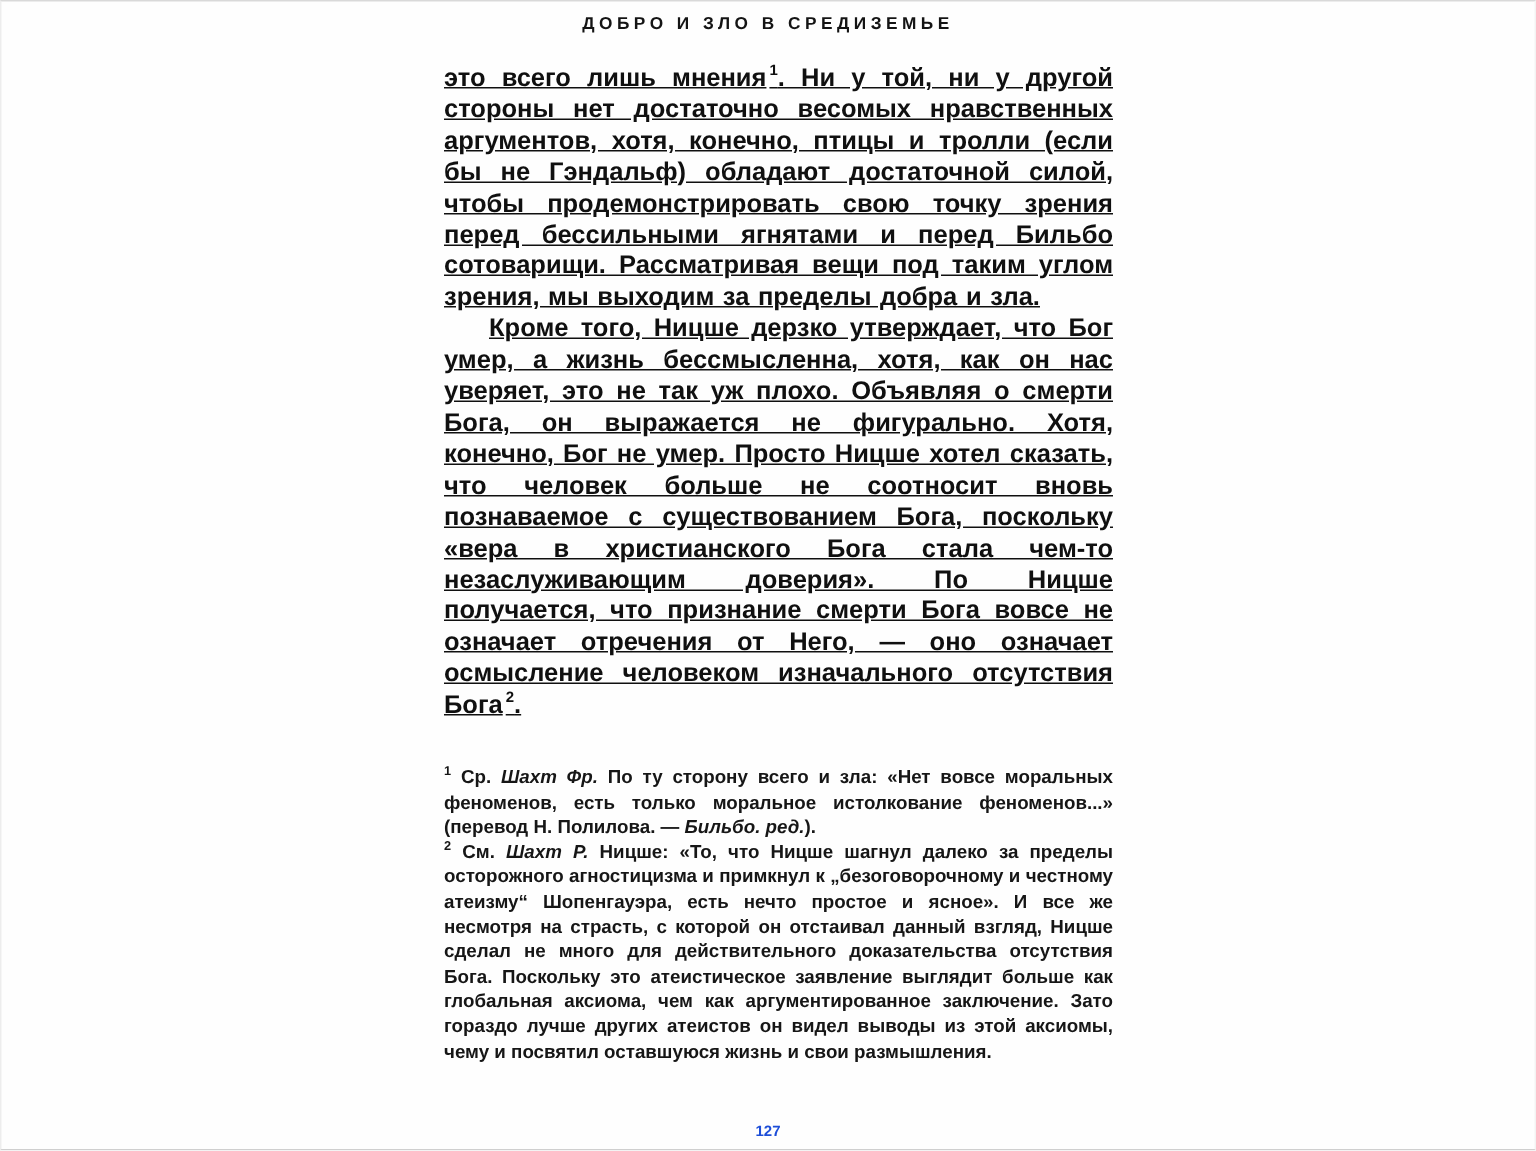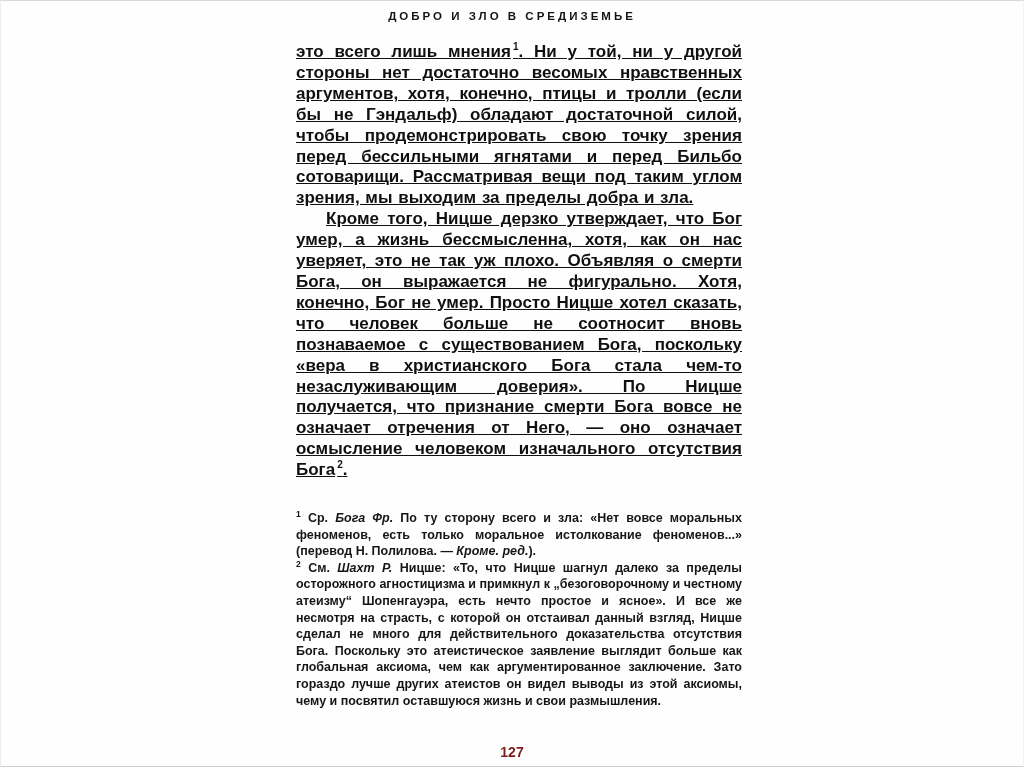--- a/index.html
+++ b/index.html
@@ -76,42 +76,42 @@
     line-height: 0;
     vertical-align: super;
   }
   .fn i { font-style: italic; }
   .page-number {
     position: absolute;
     bottom: 6px;
     left: 0;
     width: 100%;
     text-align: center;
-    font-size: 14px;
+    font-size: 10px;
     font-weight: 700;
-    color: #7f1d1d;
+    color: #1d4ed8;
   }
 </style>
 </head>
 <body>
 
 <div class="page">
 
   <div class="running-head">ДОБРО И ЗЛО В СРЕДИЗЕМЬЕ</div>
 
   <div class="text-col">
 
     <p class="body-p no-indent"><span>это всего лишь мнения</span><sup class="fnref">1</sup><span>. Ни у той, ни у другой стороны нет достаточно весомых нравственных аргументов, хотя, конечно, птицы и тролли (если бы не Гэндальф) обладают достаточной силой, чтобы продемонстрировать свою точку зрения перед бессильными ягнятами и перед Бильбо сотоварищи. Рассматривая вещи под таким углом зрения, мы выходим за пределы добра и зла.</span></p>
 
     <p class="body-p"><span>Кроме того, Ницше дерзко утверждает, что Бог умер, а жизнь бессмысленна, хотя, как он нас уверяет, это не так уж плохо. Объявляя о смерти Бога, он выражается не фигурально. Хотя, конечно, Бог не умер. Просто Ницше хотел сказать, что человек больше не соотносит вновь познаваемое с существованием Бога, поскольку «вера в христианского Бога стала чем-то незаслуживающим доверия». По Ницше получается, что признание смерти Бога вовсе не означает отречения от Него, — оно означает осмысление человеком изначального отсутствия Бога</span><sup class="fnref">2</sup><span>.</span></p>
 
 
     <div class="footnotes">
 
-      <p class="fn"><sup>1</sup><span> Ср. </span><i>Бога Фр.</i><span> По ту сторону всего и зла: «Нет вовсе моральных феноменов, есть только моральное истолкование феноменов...» (перевод Н. Полилова. — </span><i>Кроме. ред.</i><span>).</span></p>
+      <p class="fn"><sup>1</sup><span> Ср. </span><i>Шахт Фр.</i><span> По ту сторону всего и зла: «Нет вовсе моральных феноменов, есть только моральное истолкование феноменов...» (перевод Н. Полилова. — </span><i>Бильбо. ред.</i><span>).</span></p>
 
       <p class="fn"><sup>2</sup><span> См. </span><i>Шахт Р.</i><span> Ницше: «То, что Ницше шагнул далеко за пределы осторожного агностицизма и примкнул к „безоговорочному и честному атеизму“ Шопенгауэра, есть нечто простое и ясное». И все же несмотря на страсть, с которой он отстаивал данный взгляд, Ницше сделал не много для действительного доказательства отсутствия Бога. Поскольку это атеистическое заявление выглядит больше как глобальная аксиома, чем как аргументированное заключение. Зато гораздо лучше других атеистов он видел выводы из этой аксиомы, чему и посвятил оставшуюся жизнь и свои размышления.</span></p>
 
     </div>
 
   </div>
 
   <div class="page-number">127</div>
 
 </div>

